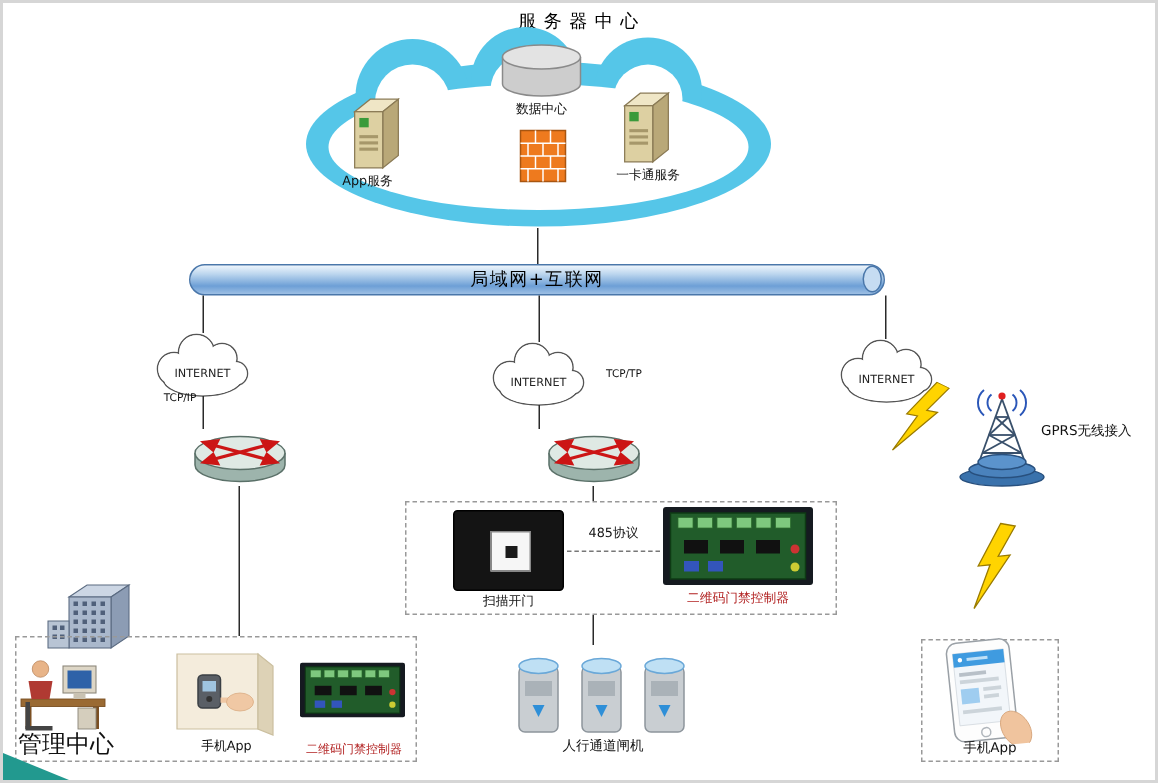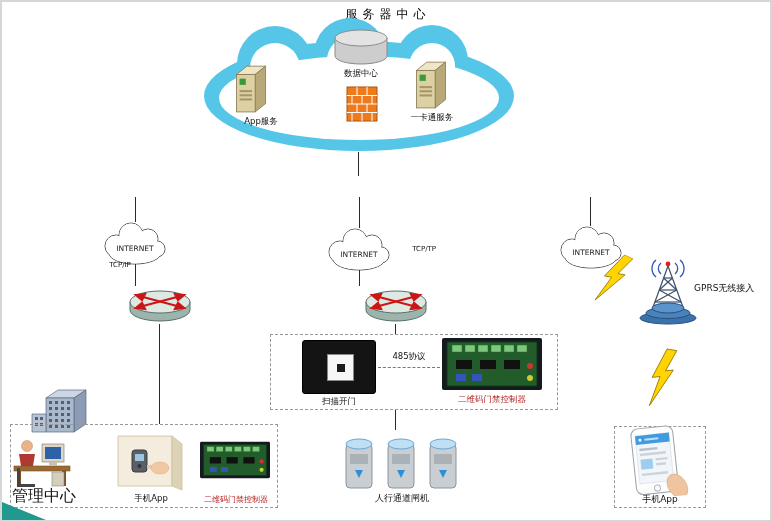--- a/index.html
+++ b/index.html
@@ -60,21 +60,21 @@
 
   <svg class="abs" style="left:230px; top:60px" width="38" height="52" viewBox="0 0 36 50">
     <polygon points="4,12 14,4 32,4 22,12" fill="#efe6c6" stroke="#8a7a55" stroke-width="0.8"></polygon>
     <polygon points="22,12 32,4 32,40 22,48" fill="#b9a878" stroke="#8a7a55" stroke-width="0.8"></polygon>
     <rect x="4" y="12" width="18" height="36" fill="#ddd0a2" stroke="#8a7a55" stroke-width="0.8"></rect>
     <rect x="7" y="16" width="6" height="6" fill="#3a9a3a"></rect>
     <rect x="7" y="27" width="12" height="2" fill="#a6976a"></rect>
     <rect x="7" y="31" width="12" height="2" fill="#a6976a"></rect>
     <rect x="7" y="35" width="12" height="2" fill="#a6976a"></rect>
   </svg>
-  <div class="lbl" style="left:224px; top:114px; width:70px">App服务</div>
+  <div class="lbl" style="left:208px; top:114px; width:70px">App服务</div>
 
   <svg class="abs" style="left:344px; top:84px" width="32" height="36" viewBox="0 0 32 36">
     <rect x="1" y="1" width="30" height="34" fill="#ee7a1e" stroke="#a85510"></rect>
     <g stroke="#ffffff" stroke-width="1">
       <line x1="1" y1="9.5" x2="31" y2="9.5"></line>
         <line x1="1" y1="18" x2="31" y2="18"></line>
         <line x1="1" y1="26.5" x2="31" y2="26.5"></line>
       <line x1="11" y1="1" x2="11" y2="9.5"></line>
         <line x1="21" y1="1" x2="21" y2="9.5"></line>
       <line x1="6" y1="9.5" x2="6" y2="18"></line>
@@ -94,20 +94,24 @@
     <rect x="4" y="12" width="18" height="36" fill="#ddd0a2" stroke="#8a7a55" stroke-width="0.8"></rect>
     <rect x="7" y="16" width="6" height="6" fill="#3a9a3a"></rect>
     <rect x="7" y="27" width="12" height="2" fill="#a6976a"></rect>
     <rect x="7" y="31" width="12" height="2" fill="#a6976a"></rect>
     <rect x="7" y="35" width="12" height="2" fill="#a6976a"></rect>
   </svg>
   <div class="lbl" style="left:392px; top:110px; width:76px">一卡通服务</div>
 
   <div class="vline" style="left:356px; top:150px; height:24px"></div>
 
+  <div class="pipe">
+    <div class="pipe-cap"></div>
+    <div class="pipe-label">局域网+互联网</div>
+  </div>
 
   <div class="vline" style="left:133px; top:195px; height:25px"></div>
   <div class="vline" style="left:357px; top:195px; height:31px"></div>
   <div class="vline" style="left:588px; top:195px; height:29px"></div>
 
   <svg class="abs" style="left:96px; top:218px" width="74" height="48" viewBox="0 0 74 48">
     <g fill="#fff" stroke="#555" stroke-width="1">
       <circle cx="18" cy="26" r="11"></circle>
         <circle cx="33" cy="15" r="12"></circle>
         <circle cx="50" cy="19" r="10"></circle>
@@ -156,21 +160,21 @@
         <circle cx="50" cy="19" r="9.5"></circle>
       <circle cx="59" cy="29" r="7.5"></circle>
         <ellipse cx="37" cy="33" rx="25.5" ry="10.5"></ellipse>
     </g>
     <text x="37" y="31" text-anchor="middle" font-size="7.5" fill="#222">INTERNET</text>
   </svg>
 
   <div class="lbl" style="left:98px; top:259px; width:40px; font-size:7px">TCP/IP</div>
   <div class="vline" style="left:133px; top:262px; height:22px"></div>
 
-  <div class="lbl" style="left:394px; top:243px; width:40px; font-size:7px; text-align:right">TCP/TP</div>
+  <div class="lbl" style="left:394px; top:243px; width:40px; font-size:7px; text-align:center">TCP/TP</div>
   <div class="vline" style="left:357px; top:268px; height:16px"></div>
 
   <svg class="abs" style="left:126px; top:282px" width="64" height="42" viewBox="0 0 64 42">
     <path d="M2 18 v8 a30 11 0 0 0 60 0 v-8" fill="#9db4ac" stroke="#5a7068"></path>
     <ellipse cx="32" cy="18" rx="30" ry="11" fill="#dfe9e4" stroke="#5a7068"></ellipse>
     <g stroke="#cc1515" stroke-width="2.2" fill="#cc1515">
       <line x1="15" y1="22" x2="49" y2="13"></line>
         <line x1="15" y1="13" x2="49" y2="22"></line>
       <polygon points="8,24 17,25 14,19"></polygon>
         <polygon points="56,11 47,10 50,16"></polygon>

